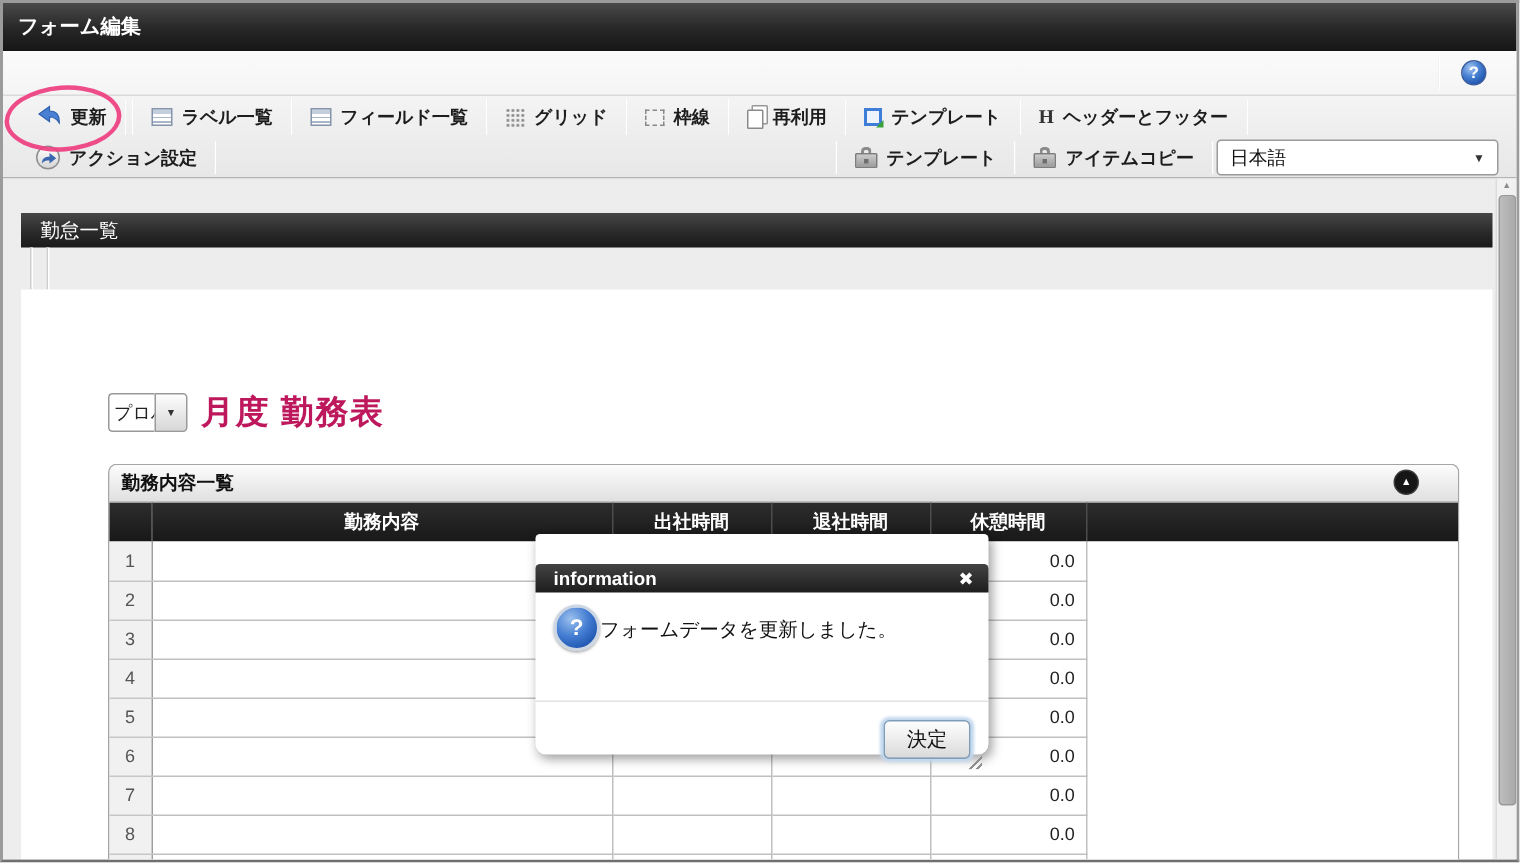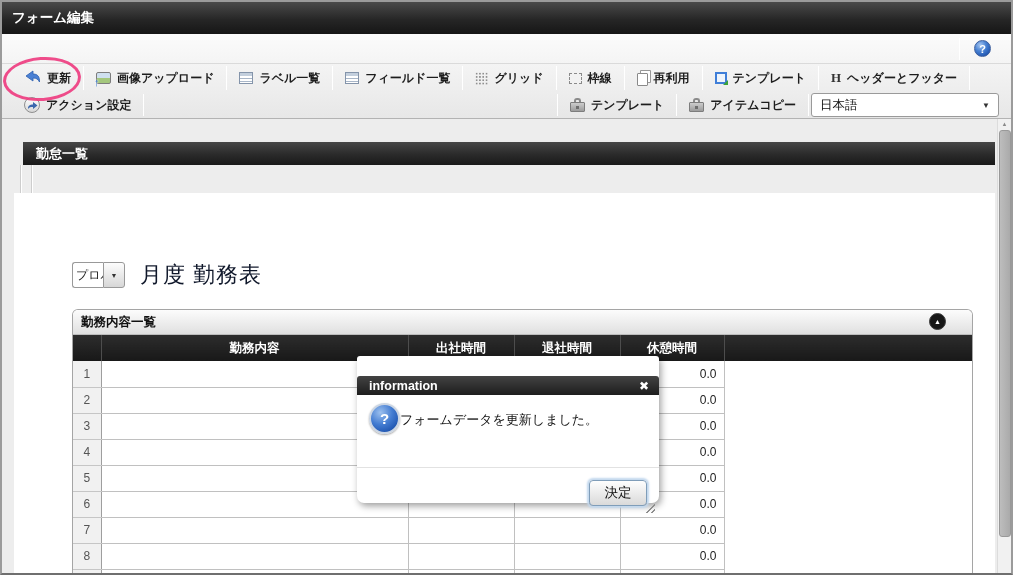--- a/index.html
+++ b/index.html
@@ -72,37 +72,37 @@
     border:1px solid #9a9a9a; border-radius:3px;
     display:flex; align-items:center; justify-content:space-between;
     font-size:12.5px; color:#111; padding:0 8px; font-weight:normal;
   }
   .lang-select .arrow { font-size:8px; color:#333; }
 
   
   .content { position:relative; height:454px; background:#ededed; overflow:hidden; }
   .main { margin-right:14px; height:100%; position:relative; }
   .section-bar {
-    position:absolute; left:21px; right:2px; top:23px; height:23px;
+    position:absolute; left:12px; right:2px; top:23px; height:23px;
     background:linear-gradient(#474747,#2a2a2a 55%,#1a1a1a);
-    color:#fff; font-size:13px; font-weight:bold;
+    color:#fff; font-size:13px; font-weight:normal;
     display:flex; align-items:center; padding-left:13px;
   }
   .guide { position:absolute; top:46px; height:28px; width:2px; background:#fff; border-left:1px solid #cdcdcd; }
   .g1 { left:18px; } .g2 { left:29px; }
   .canvas { position:absolute; left:12px; right:2px; top:74px; bottom:0; background:#fff; }
 
   .combo-row { position:absolute; left:58px; top:67px; display:flex; align-items:center; }
   .combo-text { width:31px; height:26px; border:1px solid #999; border-right:none; border-radius:3px 0 0 3px;
     background:#fff; font-size:12px; color:#222; overflow:hidden; white-space:nowrap;
     display:flex; align-items:center; padding-left:3px; }
   .combo-btn { width:22px; height:26px; border:1px solid #999; border-radius:0 3px 3px 0;
     background:linear-gradient(#fdfdfd,#d7d7d7); display:flex; align-items:center; justify-content:center;
     font-size:7px; color:#333; }
-  .form-title { margin-left:15px; font-size:22px; color:#0f172a; letter-spacing:1px; }
+  .form-title { margin-left:9px; font-size:22px; color:#be185d; letter-spacing:1px;font-weight:bold; }
 
   
   .panel { position:absolute; left:58px; top:116px; width:901px; bottom:-20px;
     border:1px solid #a5a5a5; border-bottom:none; border-radius:6px 6px 0 0; background:#fff; }
   .panel-header { position:relative; height:25px; border-radius:5px 5px 0 0;
     background:linear-gradient(#fcfcfc,#e0e0e0); border-bottom:1px solid #bdbdbd;
     display:flex; align-items:center; padding-left:8px;
     font-size:12.5px; font-weight:bold; color:#111; }
   .collapse-btn { position:absolute; right:26px; top:3px; width:17px; height:17px; border-radius:50%;
     background:#161616; border:1px solid #3c3c3c; color:#fff; font-size:7px;
@@ -175,24 +175,20 @@
     <div class="tb-row tb-row1">
       <div class="tb-btn">
         <span class="ic">
           <svg width="17" height="13" viewBox="0 0 17 13">
               <path d="M9 1 L2 6 L9 11 L9 8 C12.5 8 14 9.3 15.5 12 C15.8 6.5 13.5 4 9 4 Z" fill="#4a80d4" stroke="#2d5fae" stroke-width="0.8"></path>
             </svg>
         </span>
         <span>更新</span>
       </div>
       <div class="tb-sep"></div>
-      <div class="tb-btn">
-        <span class="ic ic-img"></span>
-        <span>画像アップロード</span>
-      </div>
       <div class="tb-sep"></div>
       <div class="tb-btn">
         <span class="ic ic-list"></span>
         <span>ラベル一覧</span>
       </div>
       <div class="tb-sep"></div>
       <div class="tb-btn">
         <span class="ic ic-list"></span>
         <span>フィールド一覧</span>
       </div>

